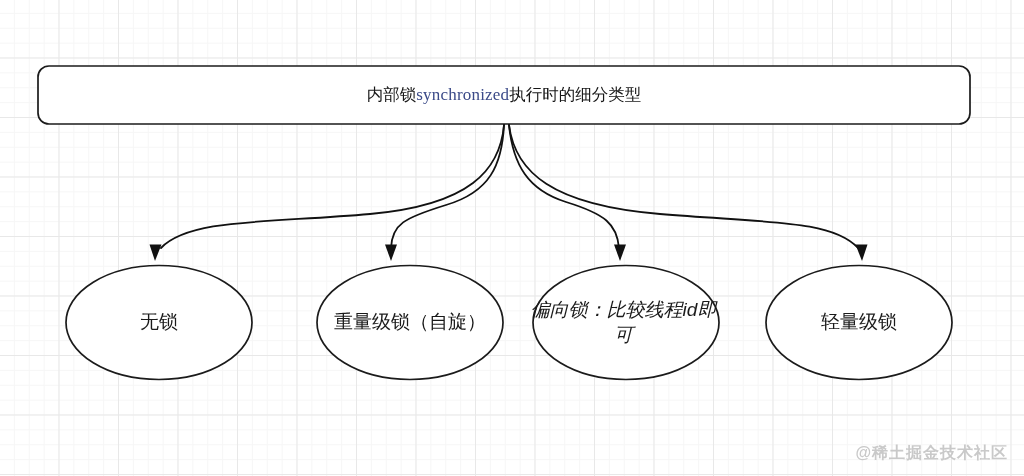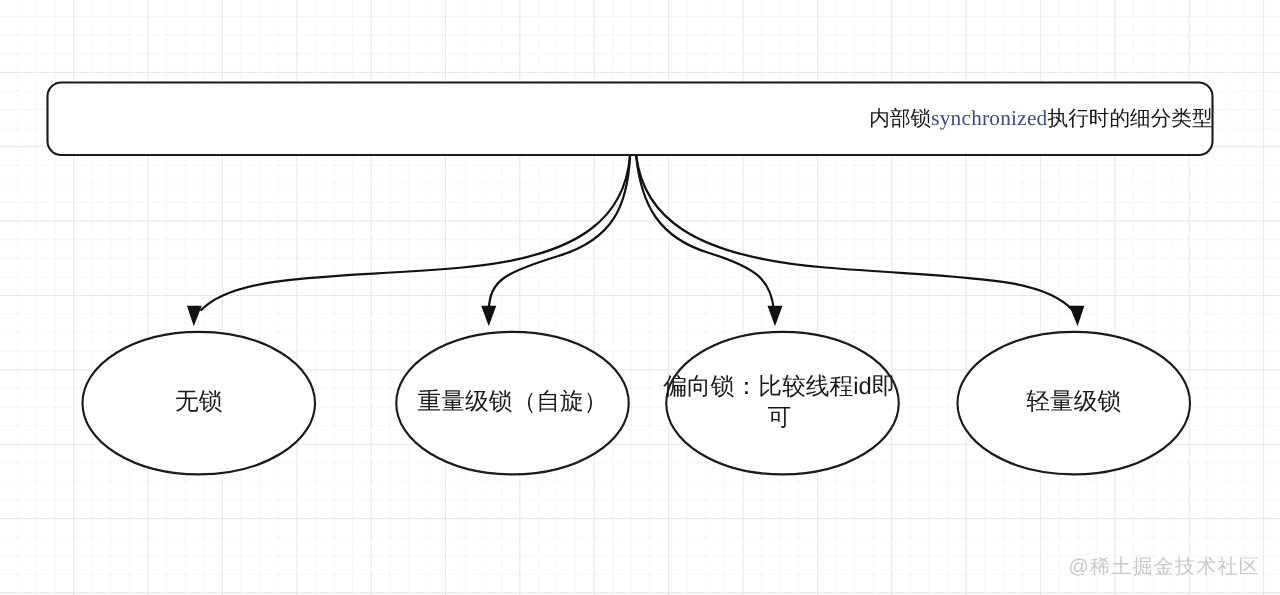--- a/index.html
+++ b/index.html
@@ -65,21 +65,20 @@
     color: #1a1a1a;
     line-height: 1.28;
     white-space: normal;
   }
   #title-box-label {
     left: 38px;
     top: 66px;
     width: 932px;
     height: 58px;
     font-size: 16.5px;
-    justify-content: flex-end;
   }
   #title-box-label .zh {
     color: #161616;
   }
   #title-box-label .en {
     font-family: "Liberation Serif", "DejaVu Serif", serif;
     color: #3b4a88;
     font-size: 17px;
     letter-spacing: 0.2px;
   }
@@ -89,30 +88,32 @@
   }
   #label-n1 { left: 66px;  top: 266px; width: 186px; height: 113px; }
   #label-n2 { left: 317px; top: 266px; width: 186px; height: 113px; }
   #label-n3 { left: 533px; top: 266px; width: 186px; height: 113px; }
   #label-n4 { left: 766px; top: 266px; width: 186px; height: 113px; }
 
   
   #label-n3 .overflow-text {
     width: 196px;
     margin-left: -5px;
+    font-style: italic;
   }
 
   #watermark {
     position: absolute;
     right: 16px;
     bottom: 12px;
     font-size: 16px;
     color: #c9c9c9;
     letter-spacing: 1px;
     user-select: none;
+    font-weight: bold;
   }
 </style>
 </head>
 <body>
 
 <div id="canvas">
 
   <svg id="art" viewBox="0 0 1024 476" xmlns="http://www.w3.org/2000/svg">
 
     <rect class="node-shape" x="38" y="66" width="932" height="58" rx="11" ry="11"></rect>

